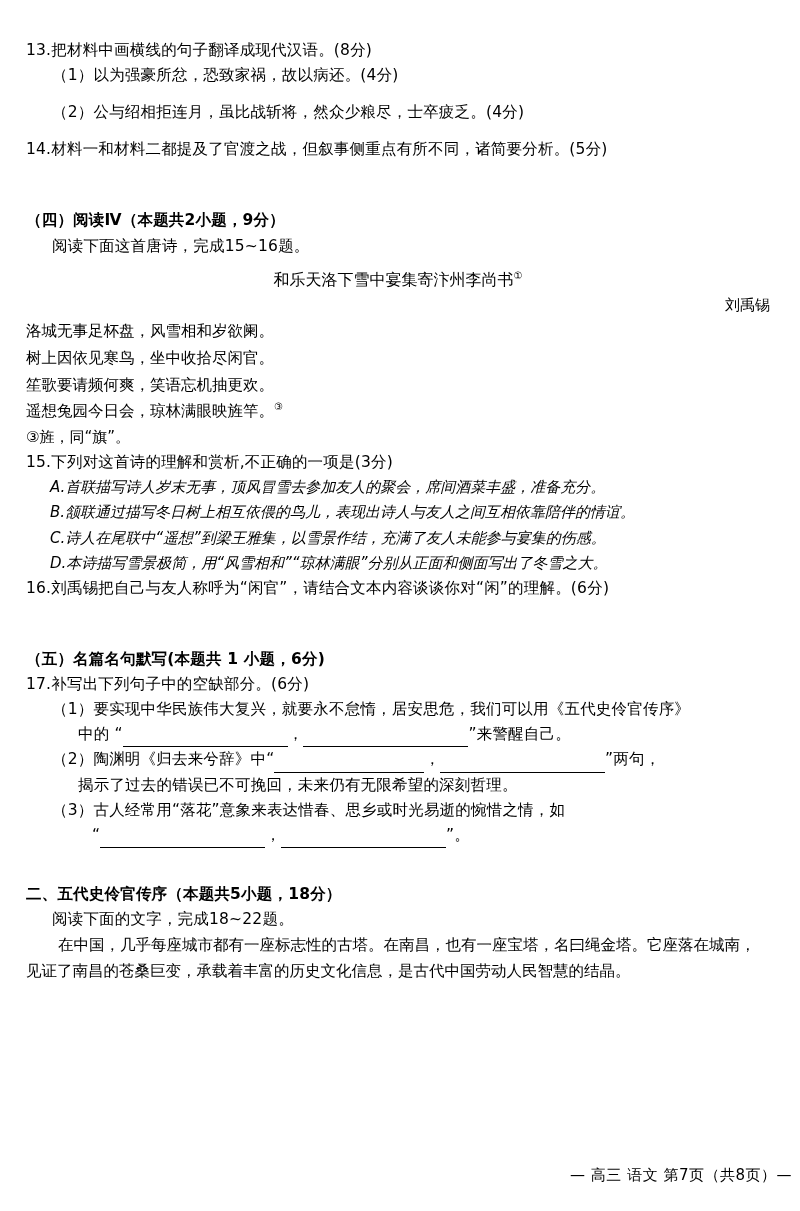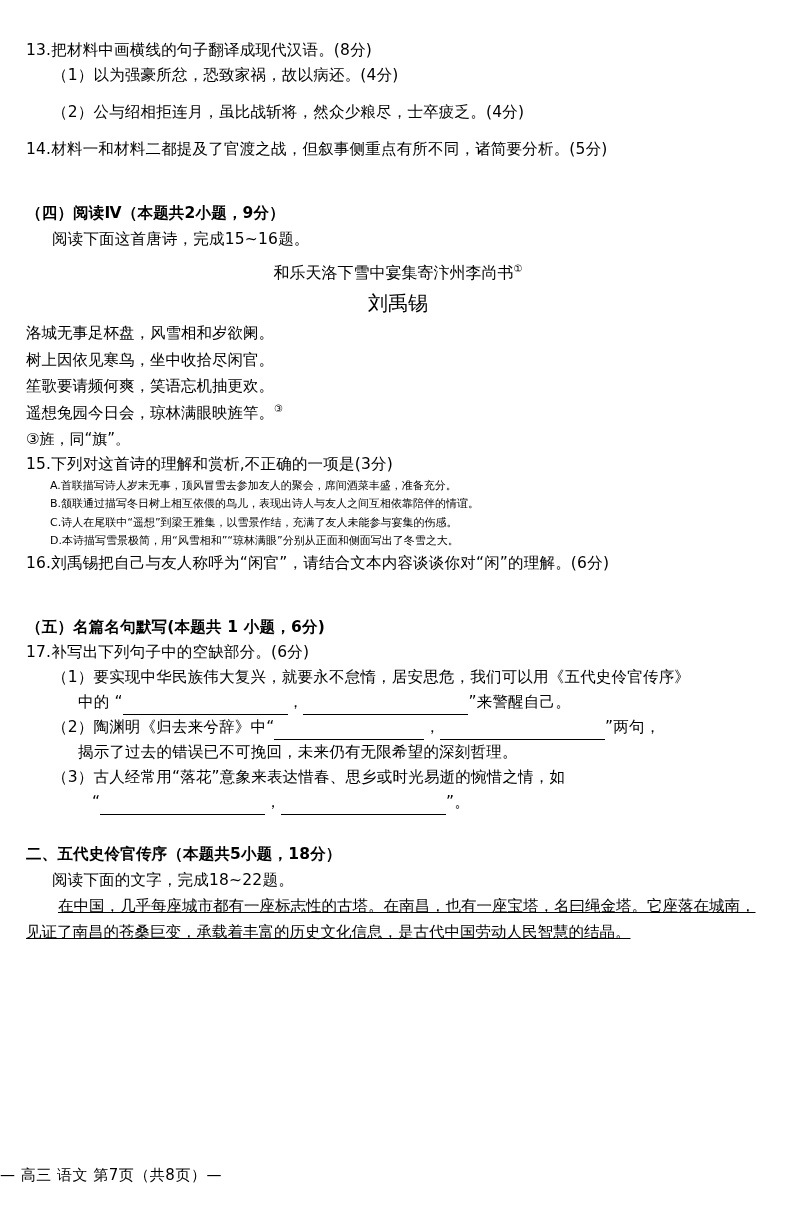--- a/index.html
+++ b/index.html
@@ -23,80 +23,80 @@
   .line {
     font-size: 15.5px;
     line-height: 1.62;
     letter-spacing: 0.2px;
     white-space: pre-wrap;
   }
   .q-head {
     margin-top: 10px;
   }
   .ind2 { padding-left: 26px; }
-  .sec-title { margin-top: 27px; font-weight: 600; }
+  .sec-title { margin-top: 34px; font-weight: 600; }
   .poem-title {
     text-align: center;
     font-size: 16px;
     line-height: 1.7;
     margin-top: 7px;
     font-family: "DejaVu Serif", "Liberation Serif", serif;
   }
   .poem-author {
-    text-align: center;
-    font-size: 20px;
+    text-align: right;
+    font-size: 15px;
     line-height: 1.7;
     font-family: "DejaVu Serif", "Liberation Serif", serif;
   }
   .poem-line {
     text-align: left;
     font-size: 15.5px;
     line-height: 1.72;
     font-family: "DejaVu Serif", "Liberation Serif", serif;
   }
   .note {
     font-size: 15px;
     line-height: 1.66;
     padding-left: 26px;
     text-indent: -0px;
   }
   .note-cont {
     font-size: 15px;
     line-height: 1.66;
   }
   .opt {
-    font-size: 11px;
+    font-size: 15px;
     line-height: 1.68;
     padding-left: 24px;
+    font-style: italic;
   }
   .gap {
     display: inline-block;
     border-bottom: 1px solid #000;
     min-width: 150px;
     height: 1em;
     vertical-align: bottom;
   }
   .gap.lg { min-width: 165px; }
   .blank-line {
     height: 12px;
   }
   .footer {
     position: absolute;
     left: 0;
-    right: 16px;
+    right: 8px;
     bottom: 26px;
-    text-align: left;
+    text-align: right;
     font-size: 15px;
     letter-spacing: 0.5px;
   }
   .body-para {
     font-size: 15.5px;
     line-height: 1.7;
     padding-left: 0;
-    text-decoration: underline;
   }
   sup { font-size: 10px; vertical-align: super; }
 </style>
 </head>
 <body>
 
 <div class="page">
 
   <div class="line q-head">13.把材料中画横线的句子翻译成现代汉语。(8分)</div>
   <div class="line ind2">（1）以为强豪所忿，恐致家祸，故以病还。(4分)</div>

